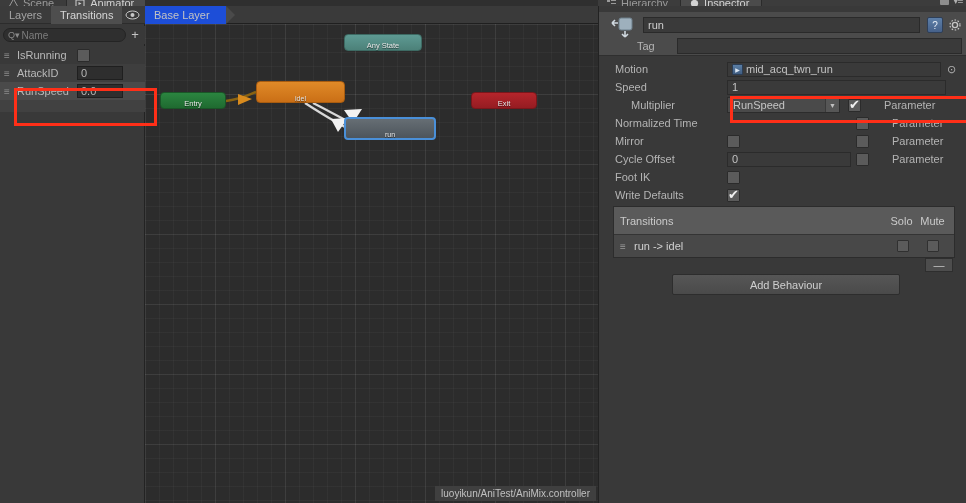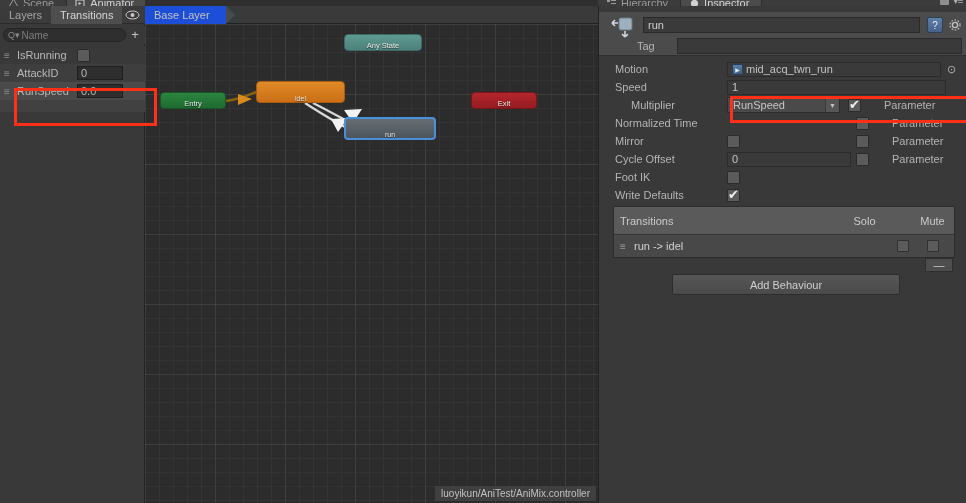--- a/index.html
+++ b/index.html
@@ -216,21 +216,21 @@
 
   #transitions-box {
     position: absolute; left: 14px; top: 148px; width: 342px;
     border: 1px solid #2c2c2c; background: #424242;
   }
   #transitions-header {
     height: 28px; background: #5a5a5a; display: flex; align-items: center;
     padding: 0 6px; color: #cacaca; font-size: 11px; border-bottom: 1px solid #343434;
   }
   #transitions-header .spacer { flex: 1; }
-  #transitions-header .col { width: 31px; text-align: center; margin-left: 37px; }
+  #transitions-header .col { width: 31px; text-align: center; }
   .trow { height: 22px; display: flex; align-items: center; padding: 0 6px; background: #484848; }
   .trow .handle { color: #9a9a9a; font-size: 10px; letter-spacing:-1px; width: 14px; }
   .trow .tname { flex: 1; color: #d0d0d0; font-size: 11px; }
   .trow .tchk {
     width: 12px; height: 12px; background: #5b5b5b; border: 1px solid #303030;
     border-radius: 1px; margin: 0 9px;
   }
   #minus-btn {
     position: absolute; right: 1px; bottom: -15px; width: 28px; height: 14px;
     background: #4d4d4d; border: 1px solid #2e2e2e;

